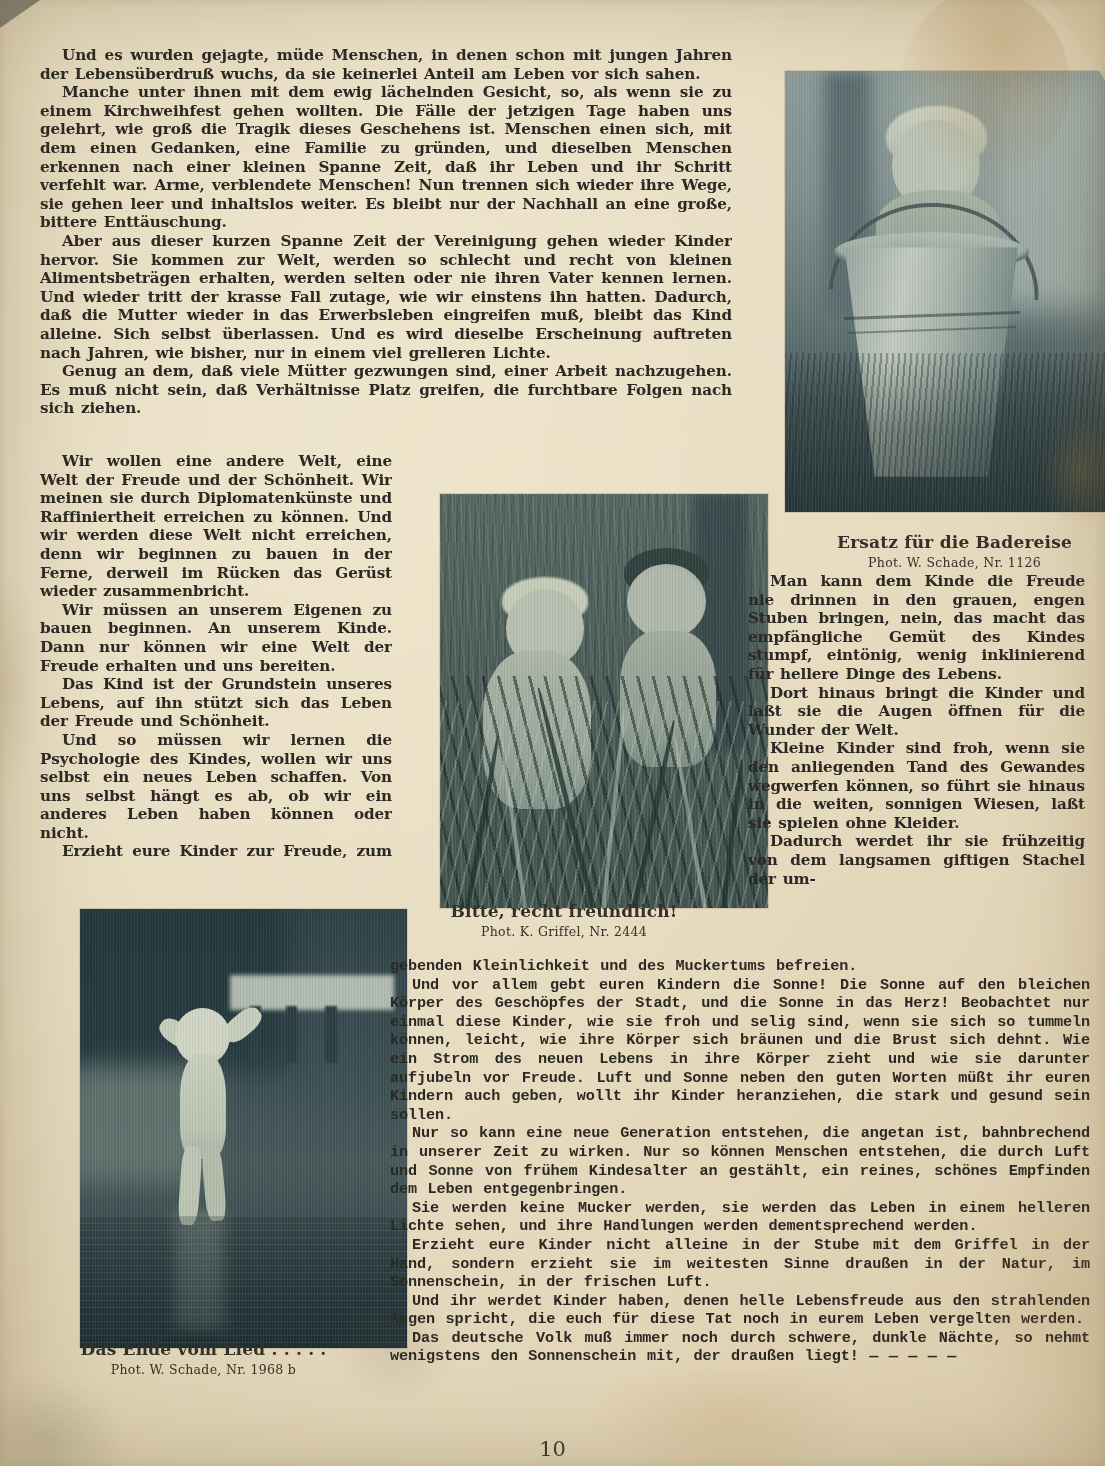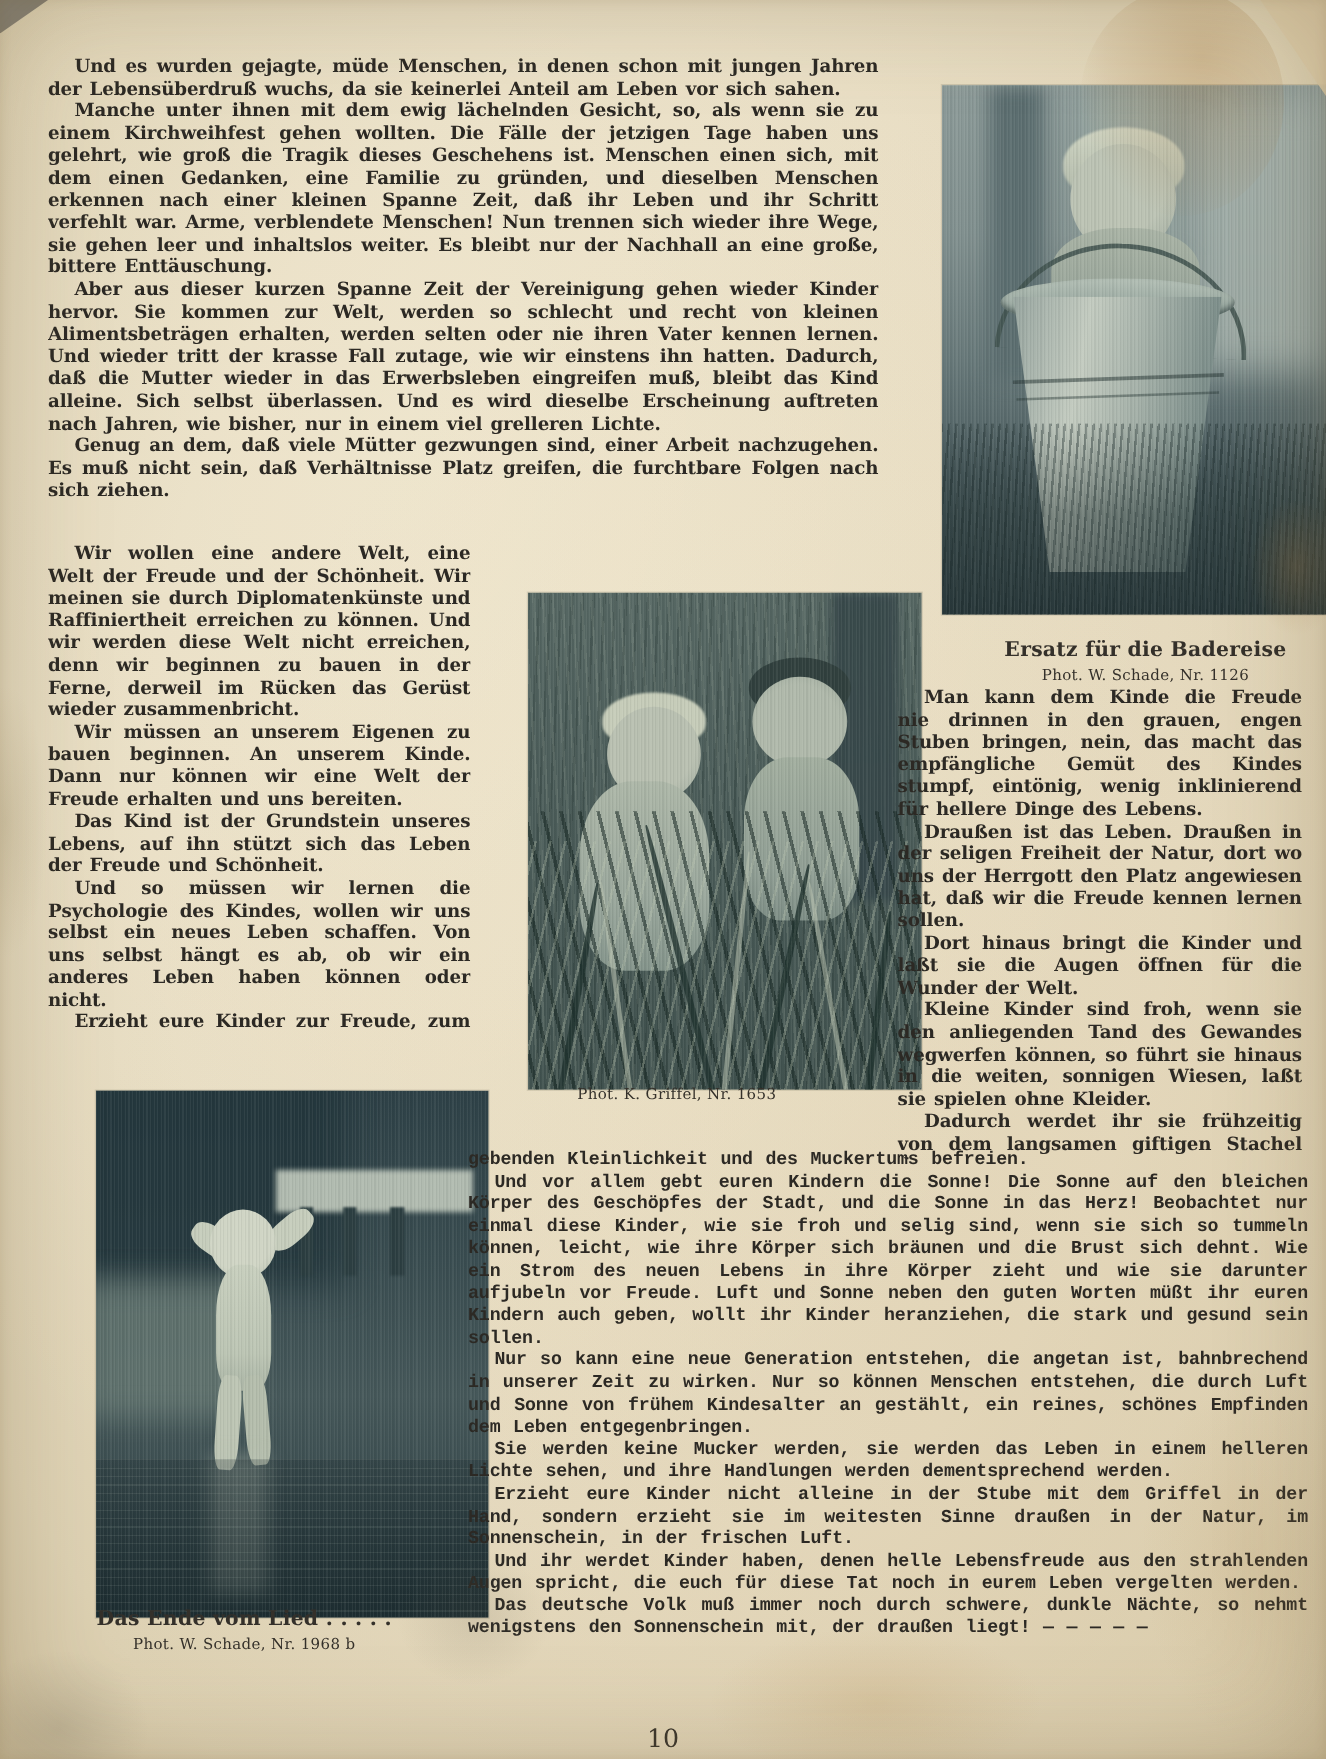--- a/index.html
+++ b/index.html
@@ -185,26 +185,26 @@
     <div class="ph p2-grass2"></div>
     <div class="ph p2-blade" style="left:12%;transform:rotate(10deg);"></div>
     <div class="ph p2-blade light" style="left:22%;transform:rotate(-8deg);"></div>
     <div class="ph p2-blade" style="left:38%;transform:rotate(-14deg);height:58%;"></div>
     <div class="ph p2-blade light" style="left:52%;transform:rotate(6deg);height:52%;"></div>
     <div class="ph p2-blade" style="left:64%;transform:rotate(12deg);height:50%;"></div>
     <div class="ph p2-blade light" style="left:76%;transform:rotate(-10deg);"></div>
     <div class="ph p2-blade" style="left:88%;transform:rotate(7deg);height:40%;"></div>
   </figure>
   <div class="caption" id="caption-grass">
-    <div class="caption-credit">Phot. K. Griffel, Nr. 1653</div>
+    <div class="caption-title">Bitte, recht freundlich!</div>
+    <div class="caption-credit">Phot. K. Griffel, Nr. 2444</div>
   </div>
 
   <section class="textblock" id="col-right">
     <p class="para">Man kann dem Kinde die Freude nie drinnen in den grauen, engen Stuben bringen, nein, das macht das empfängliche Gemüt des Kindes stumpf, eintönig, wenig inklinierend für hellere Dinge des Lebens.</p>
-    <p class="para">Draußen ist das Leben. Draußen in der seligen Freiheit der Natur, dort wo uns der Herrgott den Platz angewiesen hat, daß wir die Freude kennen lernen sollen.</p>
     <p class="para">Dort hinaus bringt die Kinder und laßt sie die Augen öffnen für die Wunder der Welt.</p>
     <p class="para">Kleine Kinder sind froh, wenn sie den anliegenden Tand des Gewandes wegwerfen können, so führt sie hinaus in die weiten, sonnigen Wiesen, laßt sie spielen ohne Kleider.</p>
     <p class="para">Dadurch werdet ihr sie frühzeitig von dem langsamen giftigen Stachel der um-</p>
   </section>
 
   <figure class="photo" id="photo-water">
     <div class="ph p3-foliage"></div>
     <div class="ph p3-bank"></div>
     <div class="ph p3-bridge"></div>
     <div class="ph p3-post" style="left:52%;"></div>

